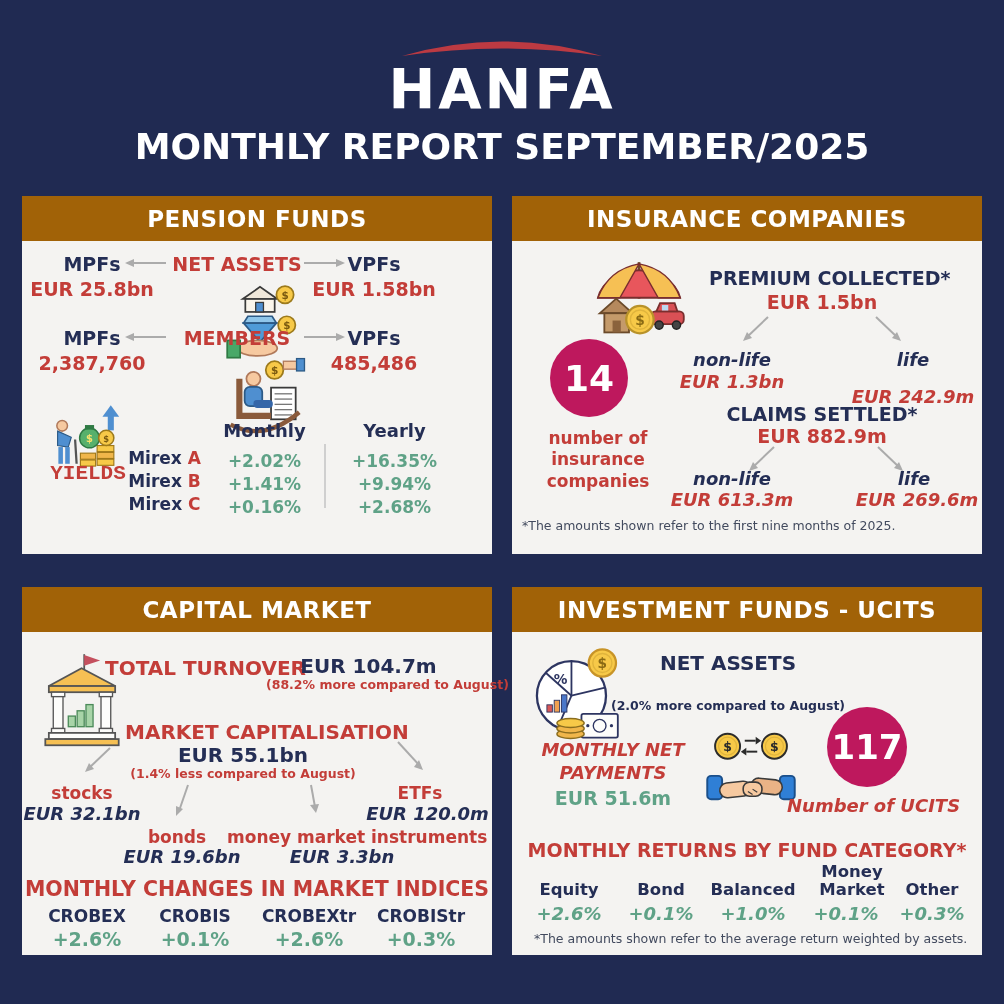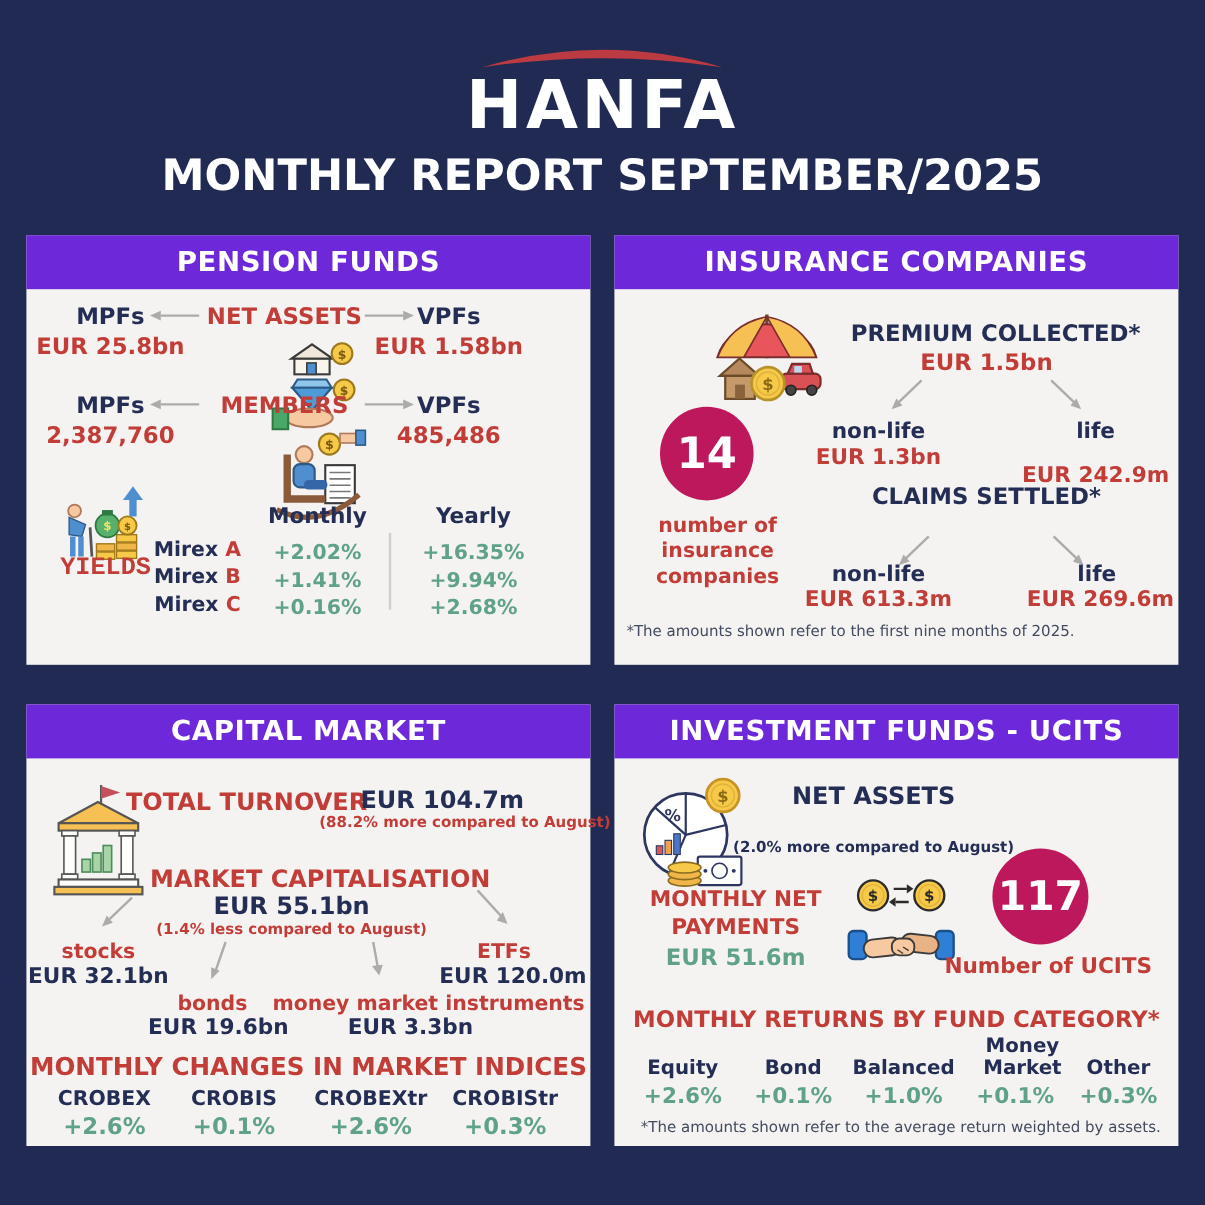--- a/index.html
+++ b/index.html
@@ -2,24 +2,24 @@
 <html><head>
 <meta charset="utf-8">
 <style>
   html,body{margin:0;padding:0;}
   body{width:1004px;height:1004px;background:#202a52;position:relative;overflow:hidden;
        font-family:"DejaVu Sans","Liberation Sans",sans-serif;}
   .abs{position:absolute;}
   .t{position:absolute;font-weight:bold;text-align:center;line-height:1.18;white-space:nowrap;}
   .wrap{white-space:normal;}
   .red{color:#c33d38;} .navy{color:#242e55;} .green{color:#5fa287;}
-  .s12{font-size:12.5px;} .s16{font-size:16.5px;} .s17{font-size:17px;} .s18{font-size:18px;}
+  .s12{font-size:12.5px;} .s16{font-size:16.5px;} .s17{font-size:17px;} .s18{font-size:18px;font-style:italic;}
   .s19{font-size:19px;} .s20{font-size:20px;} .s21{font-size:21px;font-family:Liberation Mono, monospace;} .s22{font-size:20.5px;}
   .panel{position:absolute;width:470px;background:#f4f3f1;}
-  .panel-header{position:absolute;left:0;top:0;width:100%;height:45px;background:#6d28d9;
+  .panel-header{position:absolute;left:0;top:0;width:100%;height:45px;background:#a16207;
       display:flex;align-items:center;justify-content:center;color:#fff;font-size:23px;
       font-weight:bold;letter-spacing:.5px;}
   .bigcircle{position:absolute;background:#be185d;border-radius:50%;color:#fff;
       display:flex;align-items:center;justify-content:center;font-weight:bold;}
   .fn{position:absolute;font-size:12.5px;color:#424a5e;white-space:nowrap;}
   .vdiv{position:absolute;width:2px;background:#cfcfcf;}
   .arr{position:absolute;}
   .arr line{stroke:#ababab;stroke-width:2;} .arr polygon{fill:#ababab;}
   .hanfa{position:absolute;left:0;top:56px;width:100%;text-align:center;color:#fff;
       font-size:56px;font-weight:bold;letter-spacing:3px;}
@@ -172,20 +172,21 @@
     </svg>
   <div class="t navy s18" style="left:150px;top:153px;width:140px;">non-life</div>
   <div class="t red s18" style="left:150px;top:175px;width:140px;">EUR 1.3bn</div>
   <div class="t navy s18" style="left:336px;top:153px;width:130px;">life</div>
   <div class="t red s18" style="left:326px;top:190px;width:150px;">EUR 242.9m</div>
 
   <div class="bigcircle" style="left:38px;top:143px;width:78px;height:78px;font-size:36px;">14</div>
   <div class="t navy s19" style="left:190px;top:207px;width:240px;">CLAIMS SETTLED*</div>
 
   <div class="t red s17 wrap" style="left:16px;top:232px;width:140px;line-height:1.25;">number of insurance companies</div>
+  <div class="t red s19" style="left:190px;top:229px;width:240px;">EUR 882.9m</div>
   <svg class="arr" style="left:232px;top:248px;" width="34" height="30" viewBox="0 0 34 30">
       <line x1="30" y1="3" x2="8" y2="24"></line>
       <polygon points="5,27 14,24 9,18"></polygon>
     </svg>
   <svg class="arr" style="left:362px;top:248px;" width="34" height="30" viewBox="0 0 34 30">
       <line x1="4" y1="3" x2="26" y2="24"></line>
       <polygon points="29,27 20,24 25,18"></polygon>
     </svg>
   <div class="t navy s18" style="left:150px;top:272px;width:140px;">non-life</div>
   <div class="t red s18" style="left:150px;top:293px;width:140px;">EUR 613.3m</div>

